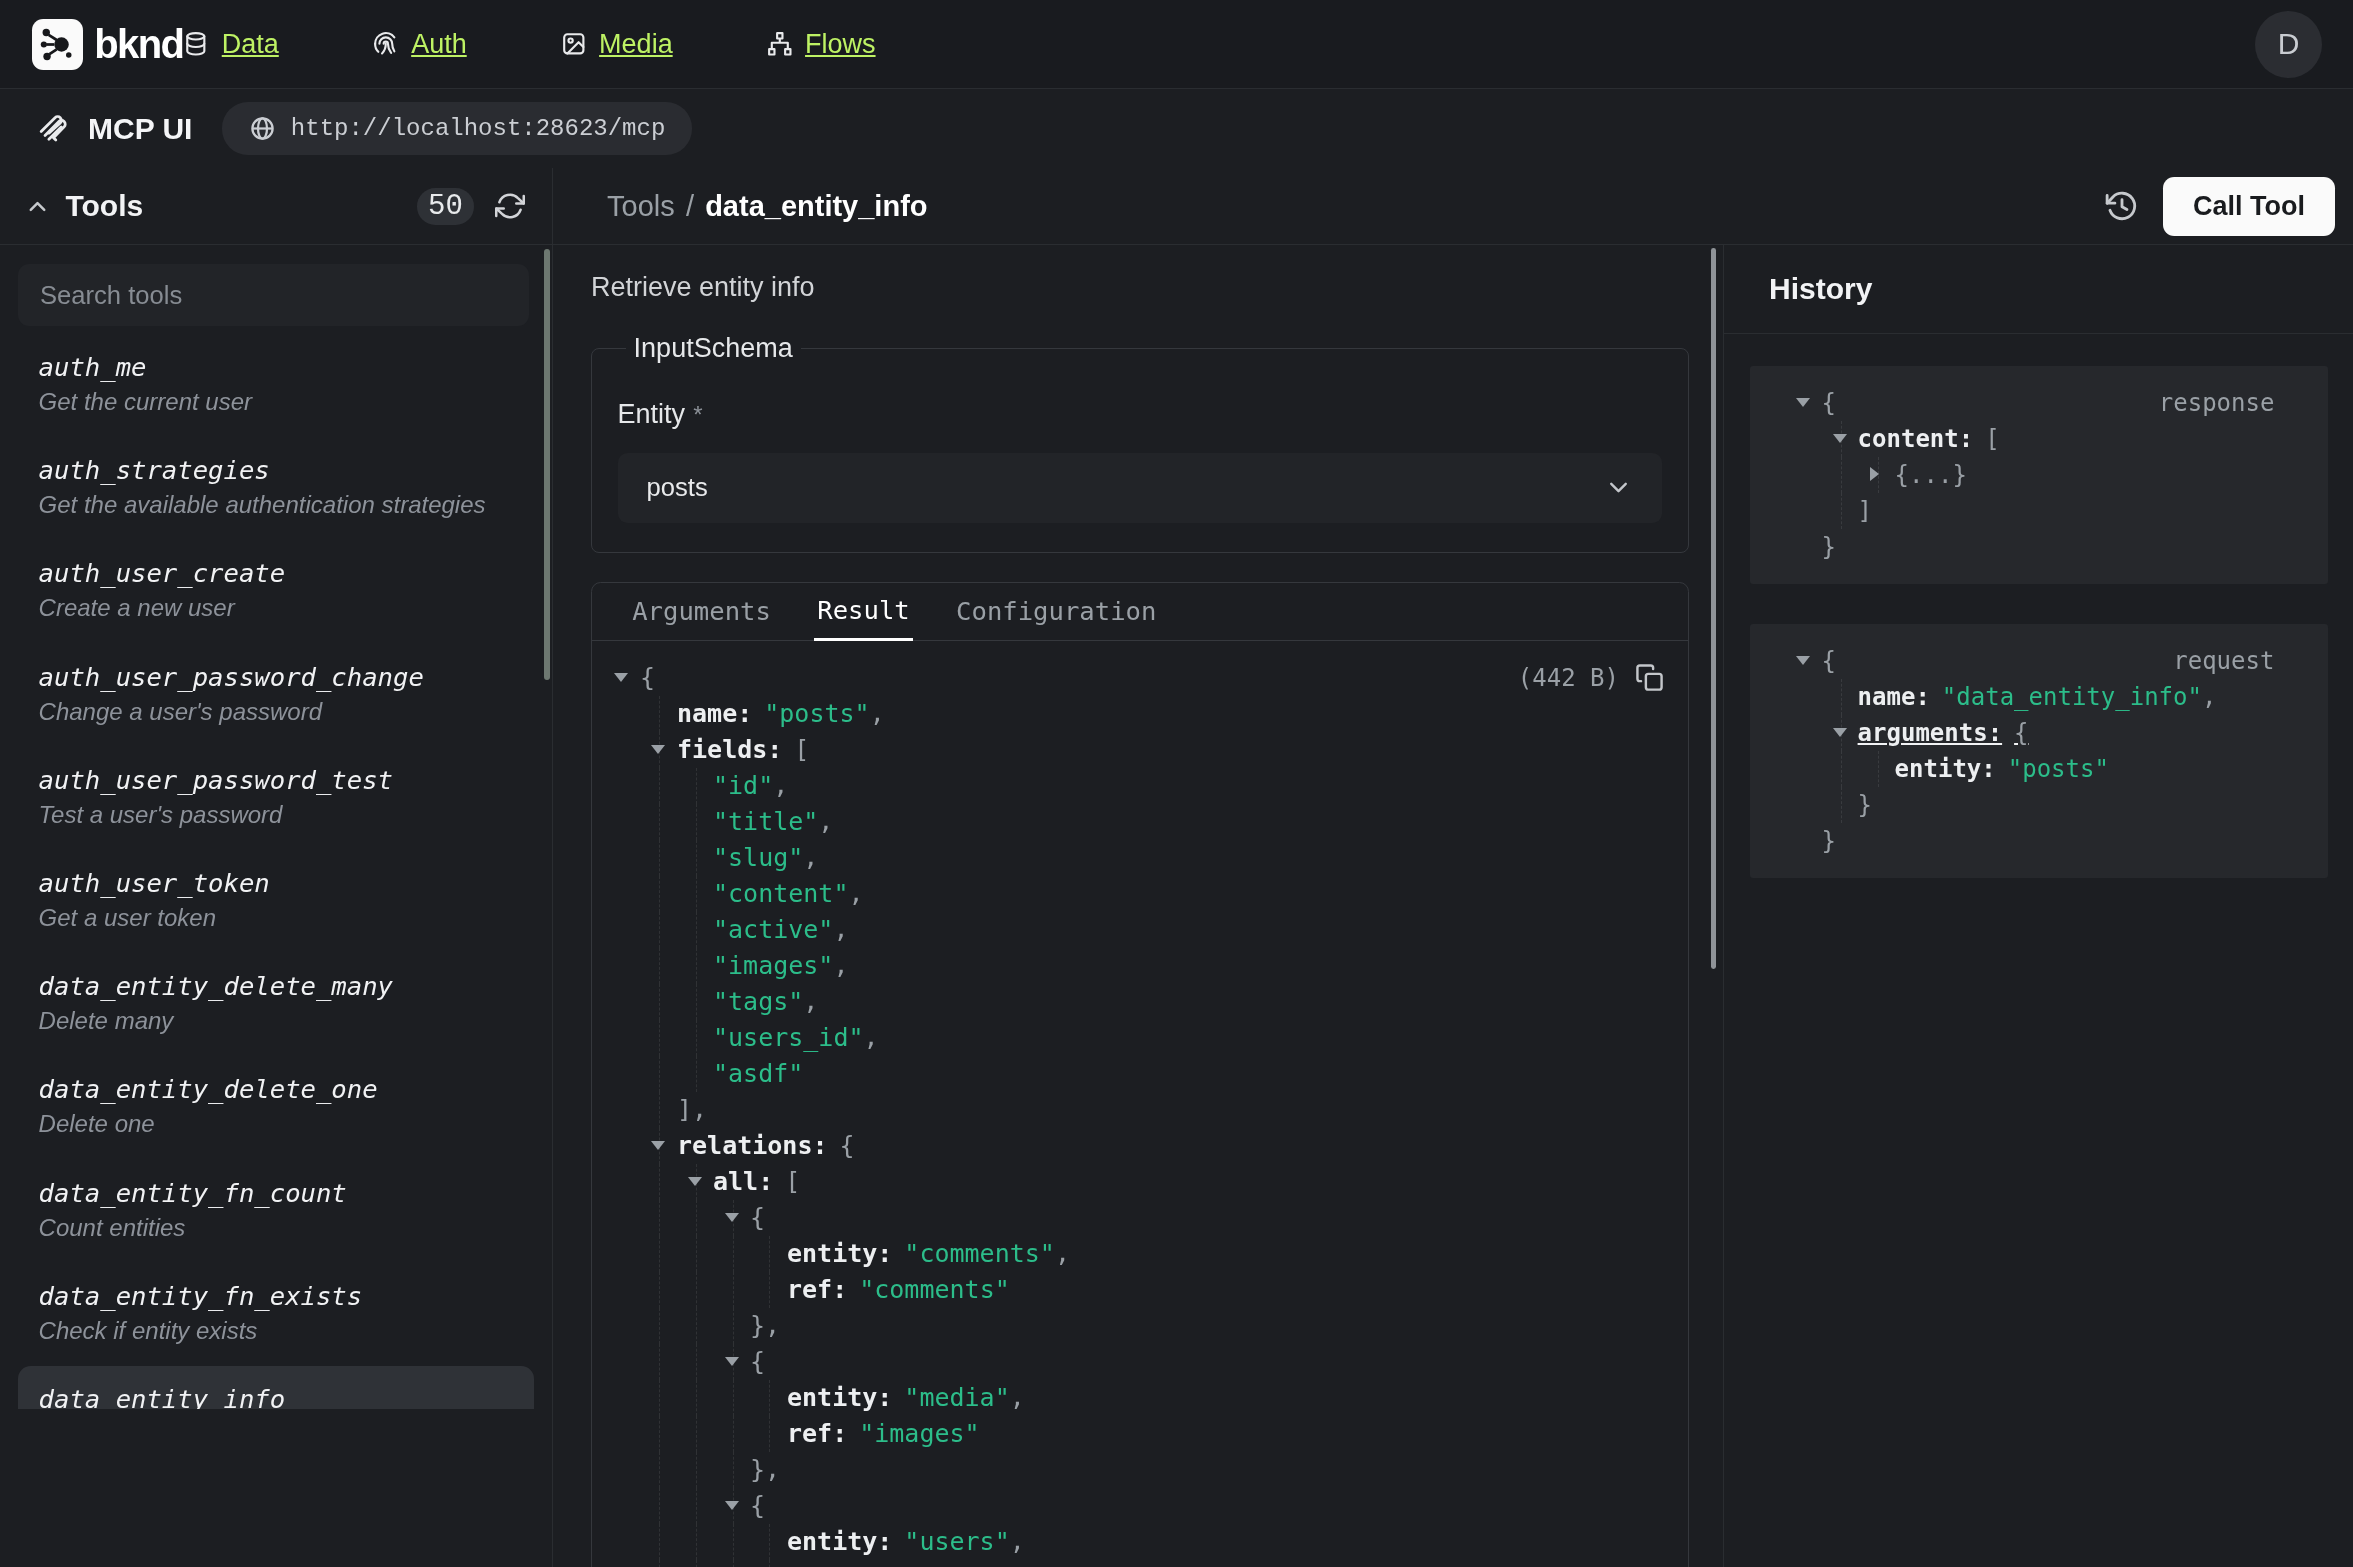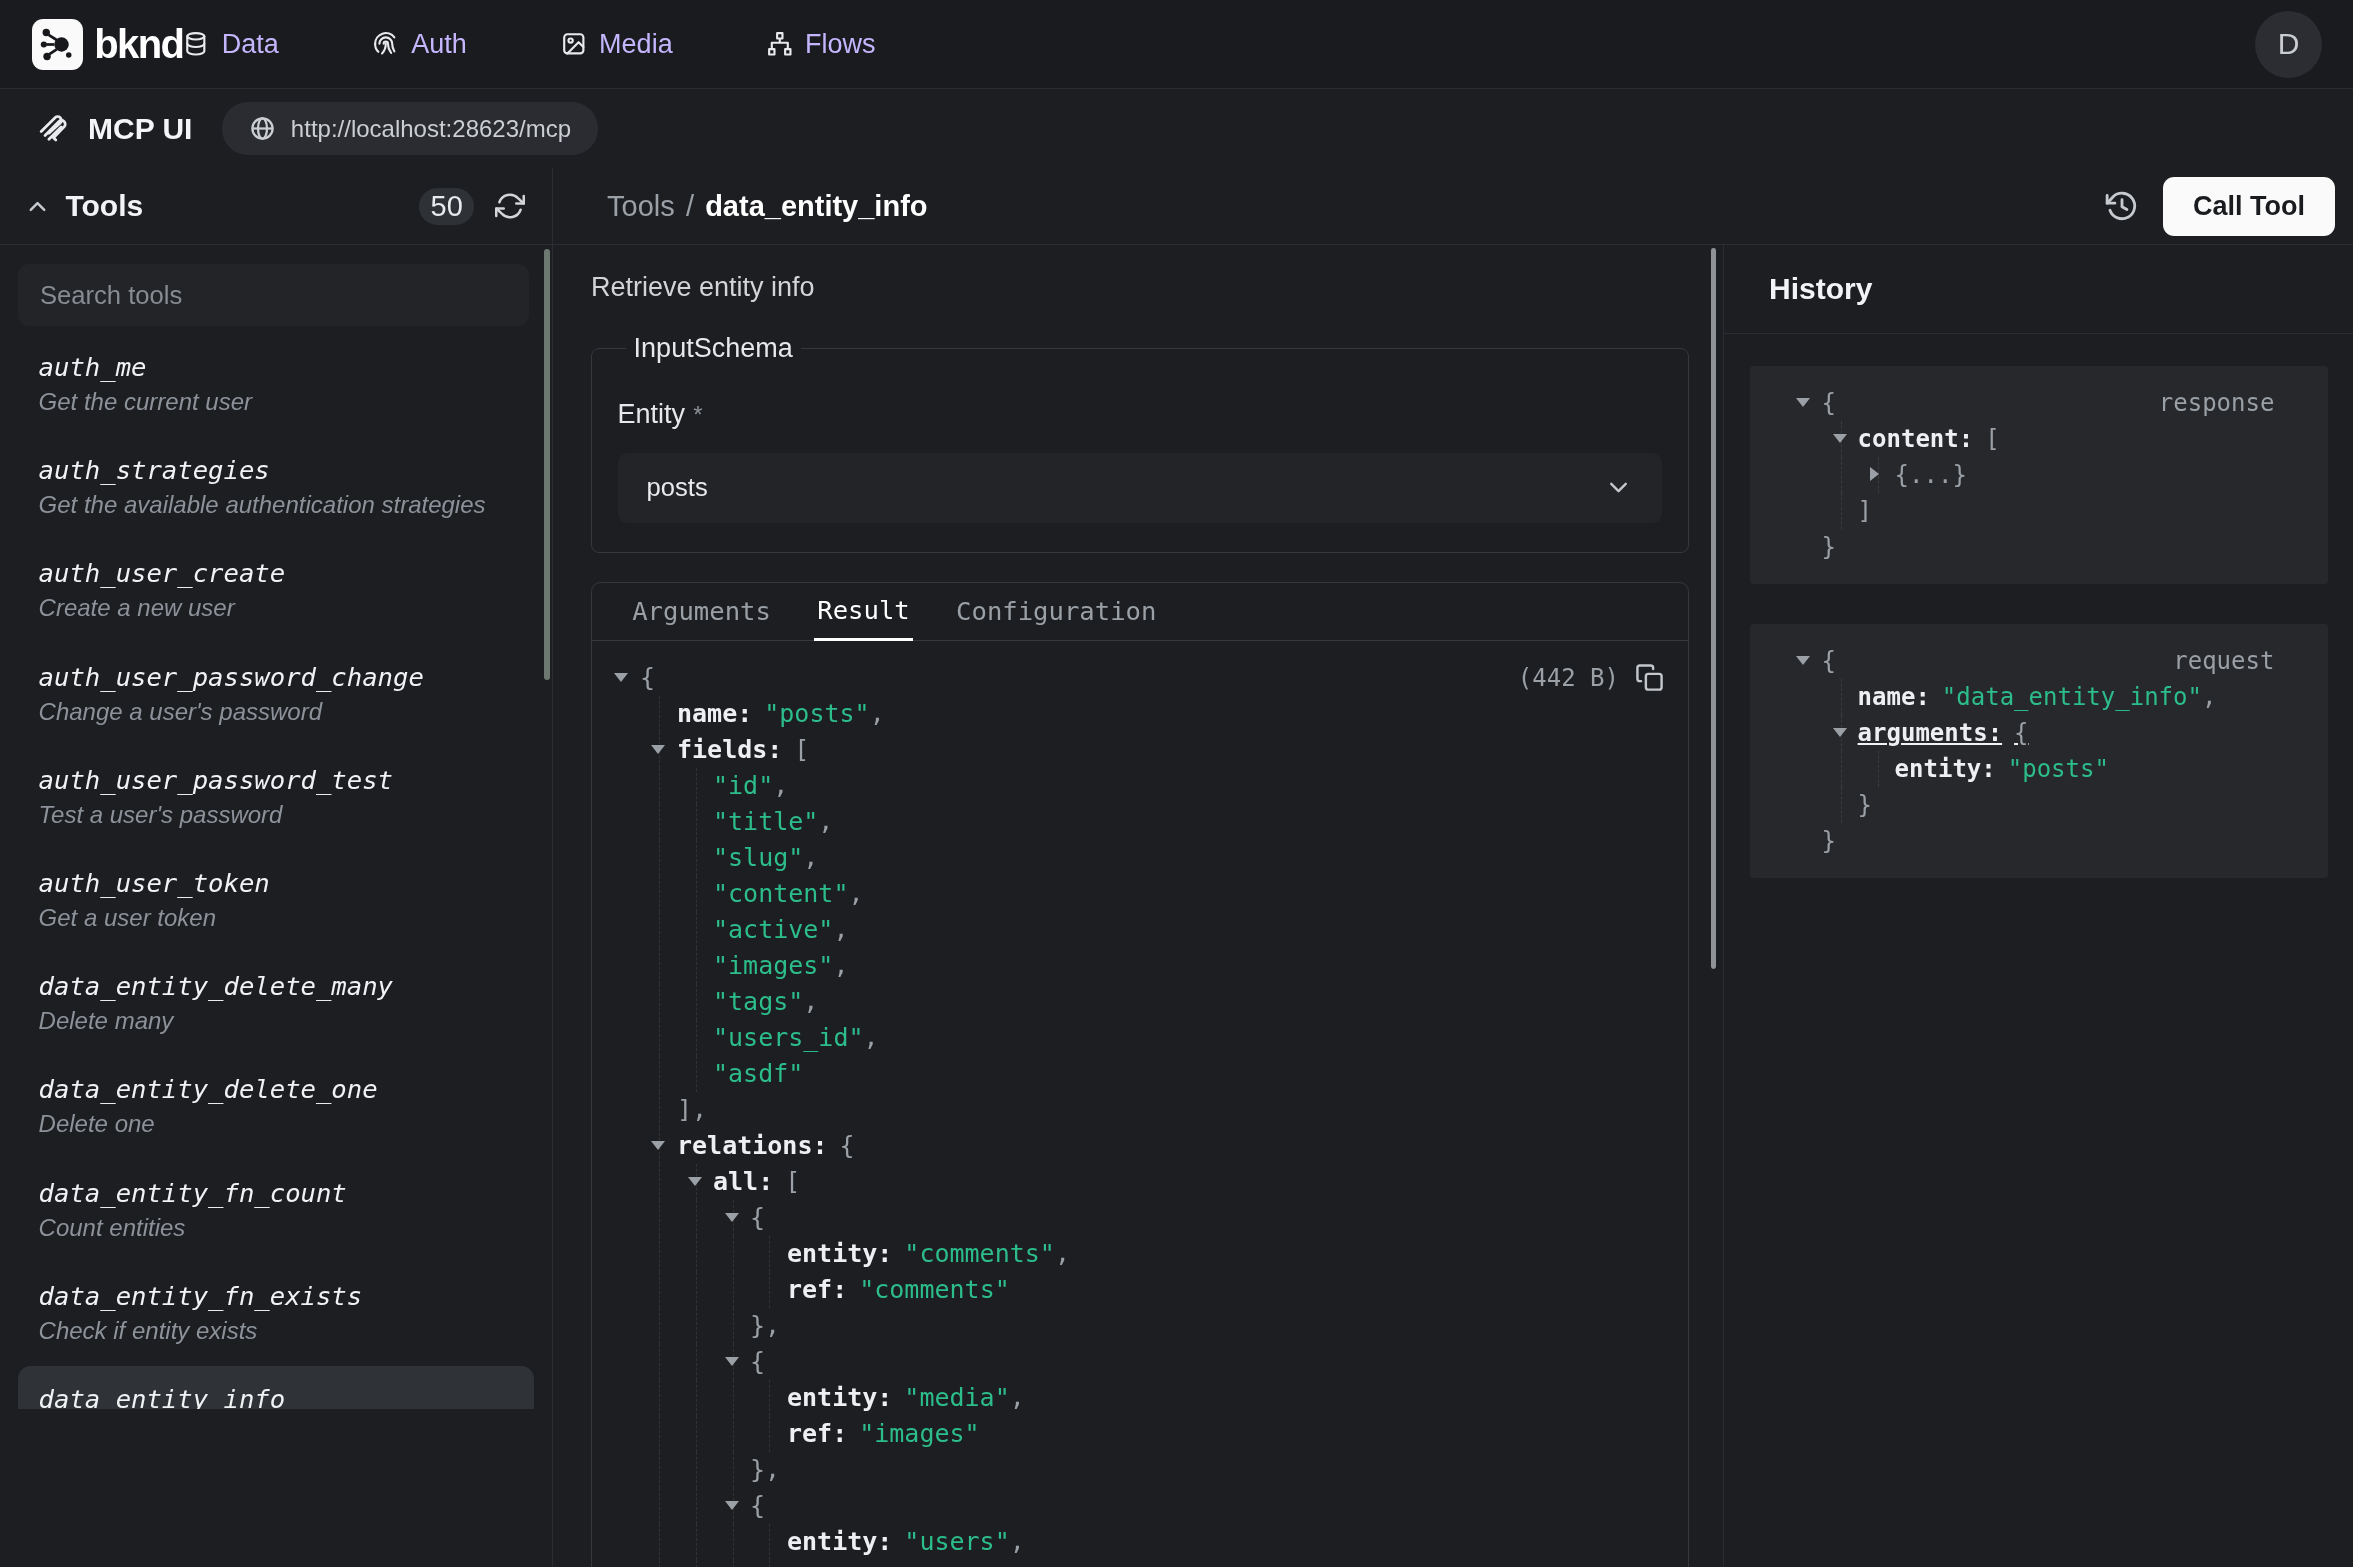--- a/index.html
+++ b/index.html
@@ -1,30 +1,30 @@
 <!DOCTYPE html>
 <html style="font-size:12.8px"><head>
 <meta charset="utf-8">
 <style>
   * { box-sizing: border-box; margin: 0; padding: 0; }
   html,body { width:2354px; height:1568px; }
   body {
     background:#1c1e22; color:#f2f3f5; overflow:hidden; position:relative;
     font-family:"Liberation Sans", sans-serif;
   }
-  .mono { font-family:Liberation Sans, sans-serif; }
+  .mono { font-family:Liberation Mono, monospace; }
   svg { display:block; }
 
   
   .topnav { position:absolute; top:0; left:0; right:0; height:88px;
     background:#191b1f; display:flex; align-items:center; padding:0 32px; }
   .logo-box { width:51px; height:51px; background:#fafafa; border-radius:11.2px;
     display:flex; align-items:center; justify-content:center; }
   .brand { font-size:40px; font-weight:bold; letter-spacing:-1.6px; margin-left:11.2px; color:#fff; }
-  .nav-item { display:flex; align-items:center; gap:12.8px; color:#c4b5fd; font-size:27px; cursor:default; }
+  .nav-item { display:flex; align-items:center; gap:12.8px; color:#bef264; font-size:27px; cursor:default;text-decoration:underline; }
   .nav-item:first-of-type { margin-left:120px; }
   .nav-item + .nav-item { margin-left:94px; }
   .avatar { margin-left:auto; width:67px; height:67px; border-radius:50%; background:#2b2d32;
     color:#c9ccd1; font-size:30px; display:flex; align-items:center; justify-content:center; }
 
   
   .mcpbar { position:absolute; top:88px; left:0; right:0; height:80px;
     border-top:0.8px solid #2a2d31; display:flex; align-items:center; padding:0 35px; }
   .mcp-title { font-size:30px; font-weight:bold; margin-left:16px; color:#f4f5f7; }
   .url-pill { margin-left:30px; height:53px; background:#2a2c31; border-radius:26px;

